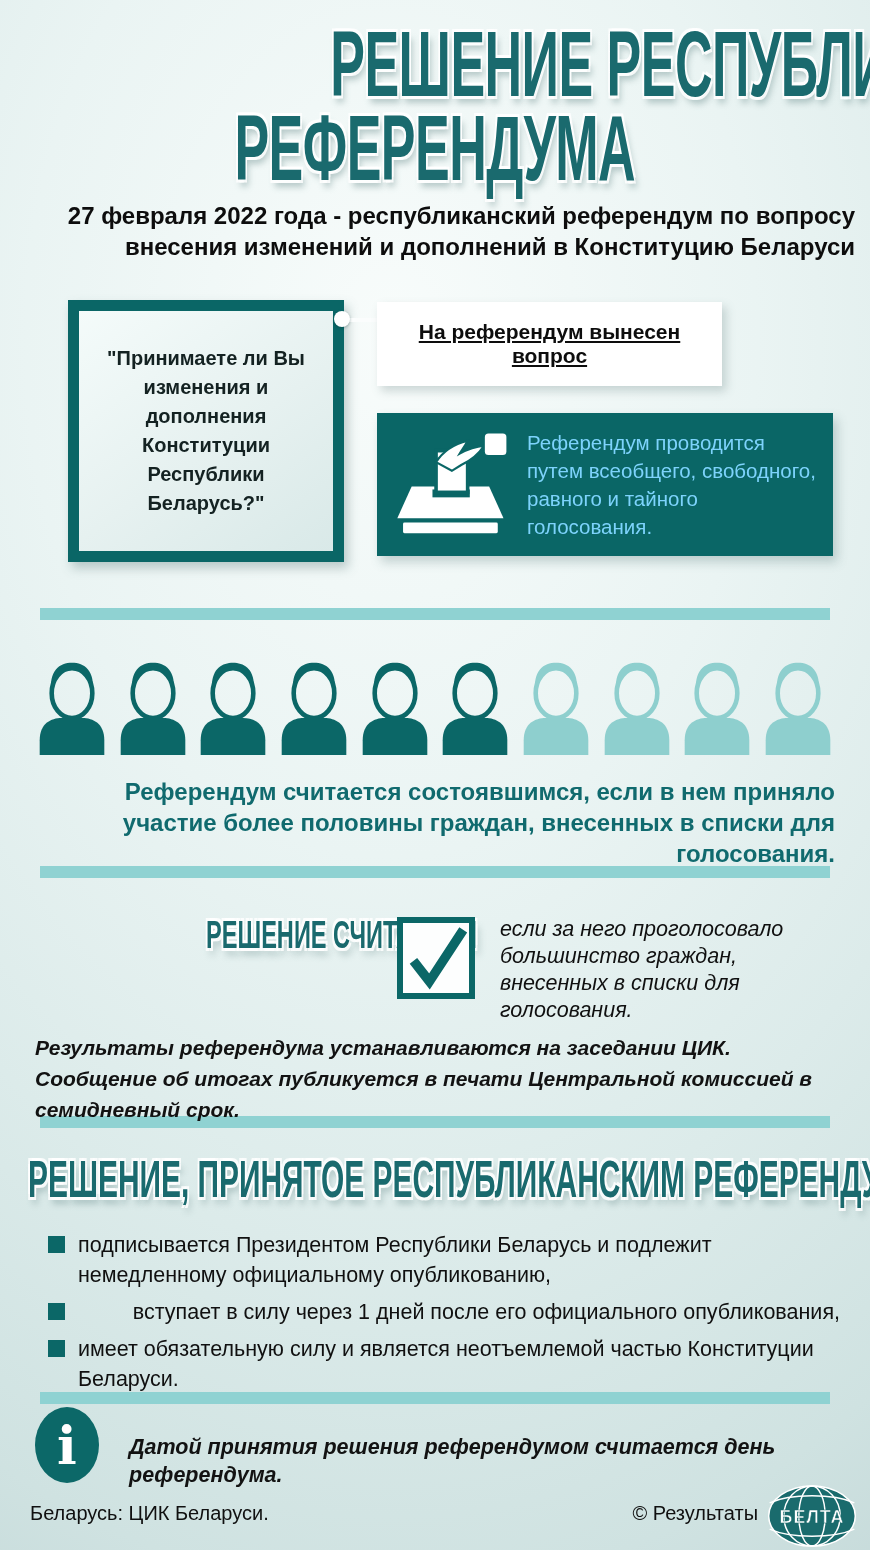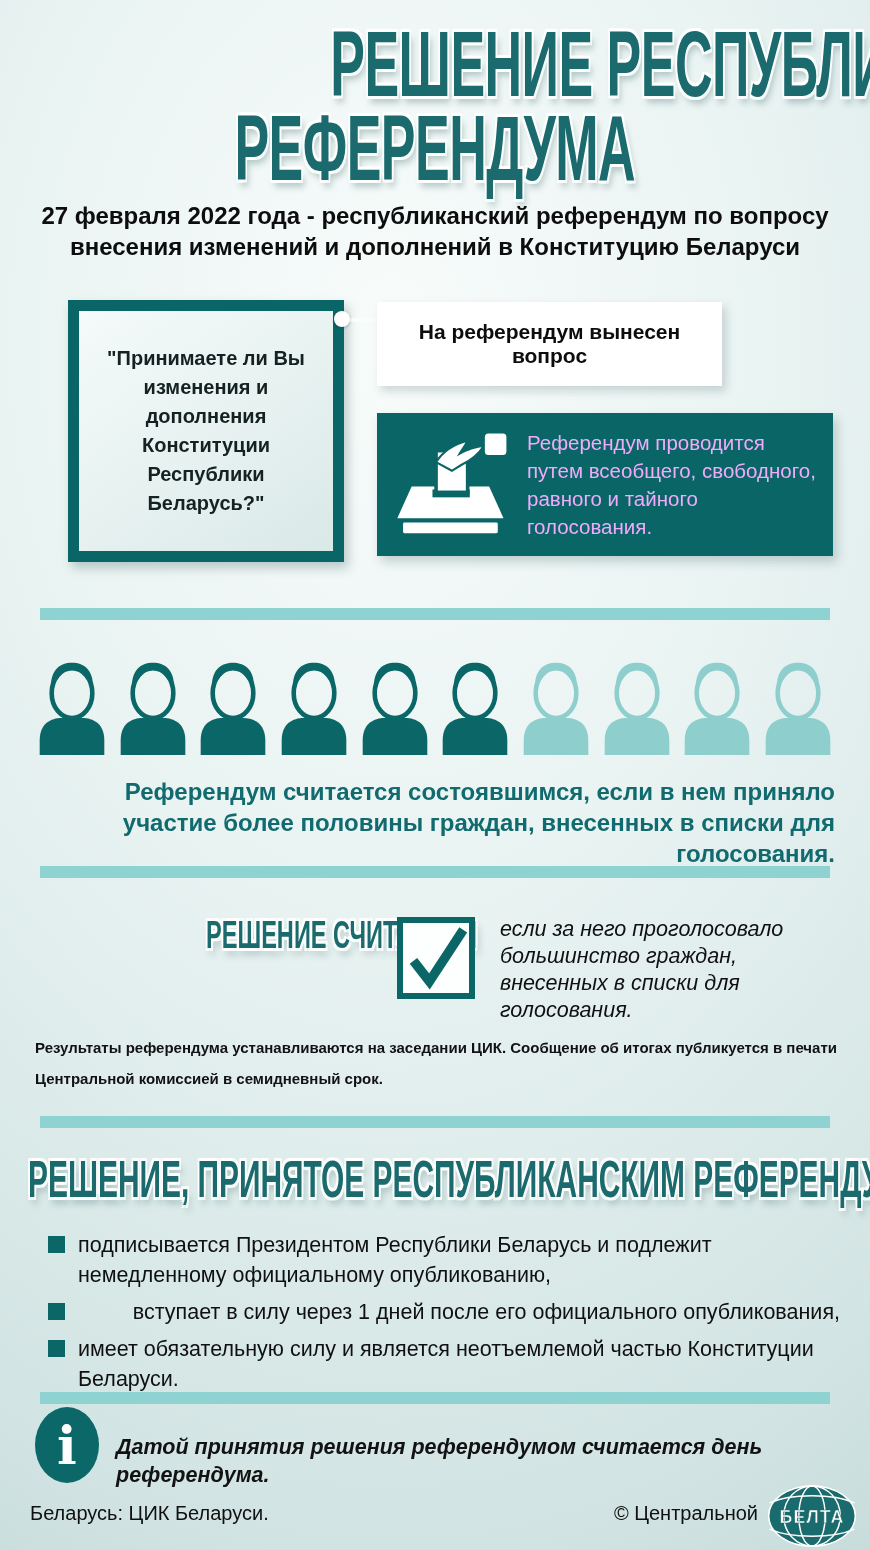--- a/index.html
+++ b/index.html
@@ -9,72 +9,72 @@
     background:radial-gradient(120% 95% at 45% 22%, #f8fcfb 0%, #eaf4f3 35%, #dcebea 62%, #cfe2e1 85%, #c3d8d8 100%);
   }
   
   .teal-head{color:#1a6a6e;font-weight:bold;
     text-shadow:3px 3px 0 rgba(255,255,255,.85),-3px -3px 0 rgba(255,255,255,.85),
                 3px -3px 0 rgba(255,255,255,.85),-3px 3px 0 rgba(255,255,255,.85),
                 5px 7px 9px rgba(110,145,145,.45);}
   .title{position:absolute;top:22px;left:0;width:870px;text-align:center;}
   .title .line{height:84px;line-height:84px;font-size:93px;}
   .title .cond{display:inline-block;transform:scale(.56,1);transform-origin:center;white-space:nowrap;letter-spacing:-1px;}
-  .subtitle{position:absolute;top:200px;left:15px;width:840px;text-align:center;
+  .subtitle{position:absolute;top:200px;left:15px;width:840px;text-align:right;
     font-size:24px;line-height:31px;font-weight:bold;color:#0d0d0d;}
   
   .note-box{position:absolute;left:68px;top:300px;width:276px;height:262px;background:#0a6666;box-shadow:4px 6px 10px rgba(80,115,115,.35);}
   .note-inner{position:absolute;left:11px;top:11px;right:11px;bottom:11px;
     background:linear-gradient(145deg,#f4fbfa 0%,#e6f1f0 55%,#d9e9e8 100%);
     display:flex;align-items:center;justify-content:center;text-align:center;
     padding:0 12px;box-sizing:border-box;font-size:20px;line-height:29px;font-weight:bold;color:#142222;}
   .curl{position:absolute;right:11px;bottom:11px;width:58px;height:58px;background:#0a6666;}
   .curl::after{content:'';position:absolute;left:-2px;top:-2px;width:60px;height:60px;
     background:#e6f1f0;border-bottom-left-radius:100% 100%;box-shadow:-2px 2px 4px rgba(0,60,60,.25) inset;}
   .connector-line{position:absolute;left:342px;top:318px;width:38px;height:4px;background:#fbfdfd;}
   .connector-dot{position:absolute;left:334px;top:311px;width:16px;height:16px;border-radius:50%;background:#ffffff;box-shadow:0 1px 3px rgba(0,50,50,.35);}
   .callout-box{position:absolute;left:377px;top:302px;width:345px;height:84px;background:#ffffff;
     box-shadow:4px 5px 9px rgba(90,120,120,.28);display:flex;align-items:center;justify-content:center;
-    font-size:21px;font-weight:bold;color:#0d0d0d;text-align:center;padding:0 18px;box-sizing:border-box;}
+    font-size:21px;font-weight:bold;color:#0d0d0d;text-align:center;padding:0 18px;box-sizing:border-box;text-decoration:underline;}
   .method-panel{position:absolute;left:377px;top:413px;width:456px;height:143px;background:#0a6666;
     display:flex;align-items:center;box-shadow:4px 6px 10px rgba(80,115,115,.3);}
   .method-panel .icon-wrap{flex:none;margin-left:16px;}
-  .method-text{margin-left:12px;margin-right:14px;color:#f0abfc;font-size:20.5px;line-height:28px;}
+  .method-text{margin-left:12px;margin-right:14px;color:#7dd3fc;font-size:20.5px;line-height:28px;}
   
   .stripe{position:absolute;left:40px;width:790px;height:12px;background:#8fd2d2;}
   .s1{top:608px}.s2{top:866px}.s3{top:1116px}.s4{top:1392px}
   
   .people{position:absolute;left:35px;top:659px;width:800px;display:flex;justify-content:space-between;}
   .person svg{display:block;}
   .p-active{color:#0b6767;}
   .p-muted{color:#8ecfce;}
   .turnout-caption{position:absolute;left:35px;top:776px;width:800px;text-align:right;
     font-size:24px;line-height:31px;font-weight:bold;color:#106a6e;}
   
   .dec-head{position:absolute;left:40px;top:916px;width:325px;text-align:right;}
   .dec-head .line{height:38px;line-height:38px;font-size:38px;}
   .dec-head .cond{display:inline-block;transform:scale(.62,1);transform-origin:right center;white-space:nowrap;}
   .checkbox{position:absolute;left:397px;top:917px;width:78px;height:82px;box-sizing:border-box;
     border:6px solid #0b6767;background:#fdfefe;}
   .checkbox svg{position:absolute;left:2px;top:2px;overflow:visible;}
   .dec-cond{position:absolute;left:500px;top:916px;width:330px;font-size:21.5px;line-height:27px;color:#101010;font-style:italic;}
-  .cik-note{position:absolute;left:35px;top:1032px;width:812px;font-size:15px;line-height:31px;
-    font-weight:bold;color:#121212;}
+  .cik-note{position:absolute;left:35px;top:1032px;width:812px;font-size:21px;line-height:31px;
+    font-style:italic;font-weight:bold;color:#121212;}
   
   .adopted-title{position:absolute;left:28px;top:1153px;}
   .adopted-title .line{height:52px;line-height:52px;font-size:52px;}
   .adopted-title .cond{display:inline-block;transform:scale(.575,1);transform-origin:left center;white-space:nowrap;}
   .bullets{position:absolute;left:48px;top:1230px;width:792px;margin:0;padding:0;list-style:none;}
   .bullets li{display:flex;margin-bottom:7px;font-size:21.5px;line-height:30px;color:#101010;justify-content:space-between;}
   .bullets .sq{flex:none;width:17px;height:17px;background:#0b6767;margin:6px 13px 0 0;}
   
   .info-icon{position:absolute;left:35px;top:1407px;width:64px;height:76px;border-radius:50%;
     background:#0c6868;color:#ffffff;display:flex;align-items:center;justify-content:center;
     font-family:"DejaVu Serif",serif;font-weight:bold;font-size:52px;}
-  .info-text{position:absolute;left:116px;top:1433px;width:720px;font-size:21.5px;line-height:28px;
+  .info-text{position:absolute;left:129px;top:1433px;width:720px;font-size:21.5px;line-height:28px;
     font-style:italic;font-weight:bold;color:#121212;}
   .src{position:absolute;left:30px;top:1502px;font-size:20px;color:#101010;}
   .credit{position:absolute;left:0;top:1502px;width:758px;text-align:right;font-size:20px;color:#101010;}
   .logo{position:absolute;left:766px;top:1484px;}
 </style>
 </head>
 <body>
 
 <svg width="0" height="0" style="position:absolute">
   <defs>
@@ -205,21 +205,21 @@
         <span class="btxt">имеет обязательную силу и является неотъемлемой частью Конституции Беларуси.</span>
       </li>
     </ul>
 
   <div class="info-icon">
     <span>i</span>
   </div>
   <div class="info-text">Датой принятия решения референдумом считается день референдума.</div>
 
   <div class="src">Беларусь: ЦИК Беларуси.</div>
-  <div class="credit">© Центральной</div>
+  <div class="credit">© Результаты</div>
   <div class="logo">
     <svg viewBox="0 0 96 68" width="92" height="64">
       <ellipse cx="48" cy="34" rx="46" ry="32" fill="#1a6b6d"></ellipse>
       <g fill="none" stroke="#ffffff" stroke-width="1.6">
         <ellipse cx="48" cy="34" rx="46" ry="32"></ellipse>
         <ellipse cx="48" cy="34" rx="30" ry="32"></ellipse>
         <ellipse cx="48" cy="34" rx="14" ry="32"></ellipse>
         <path d="M3,20 C25,10 71,10 93,20"></path>
         <path d="M3,48 C25,58 71,58 93,48"></path>
       </g>

